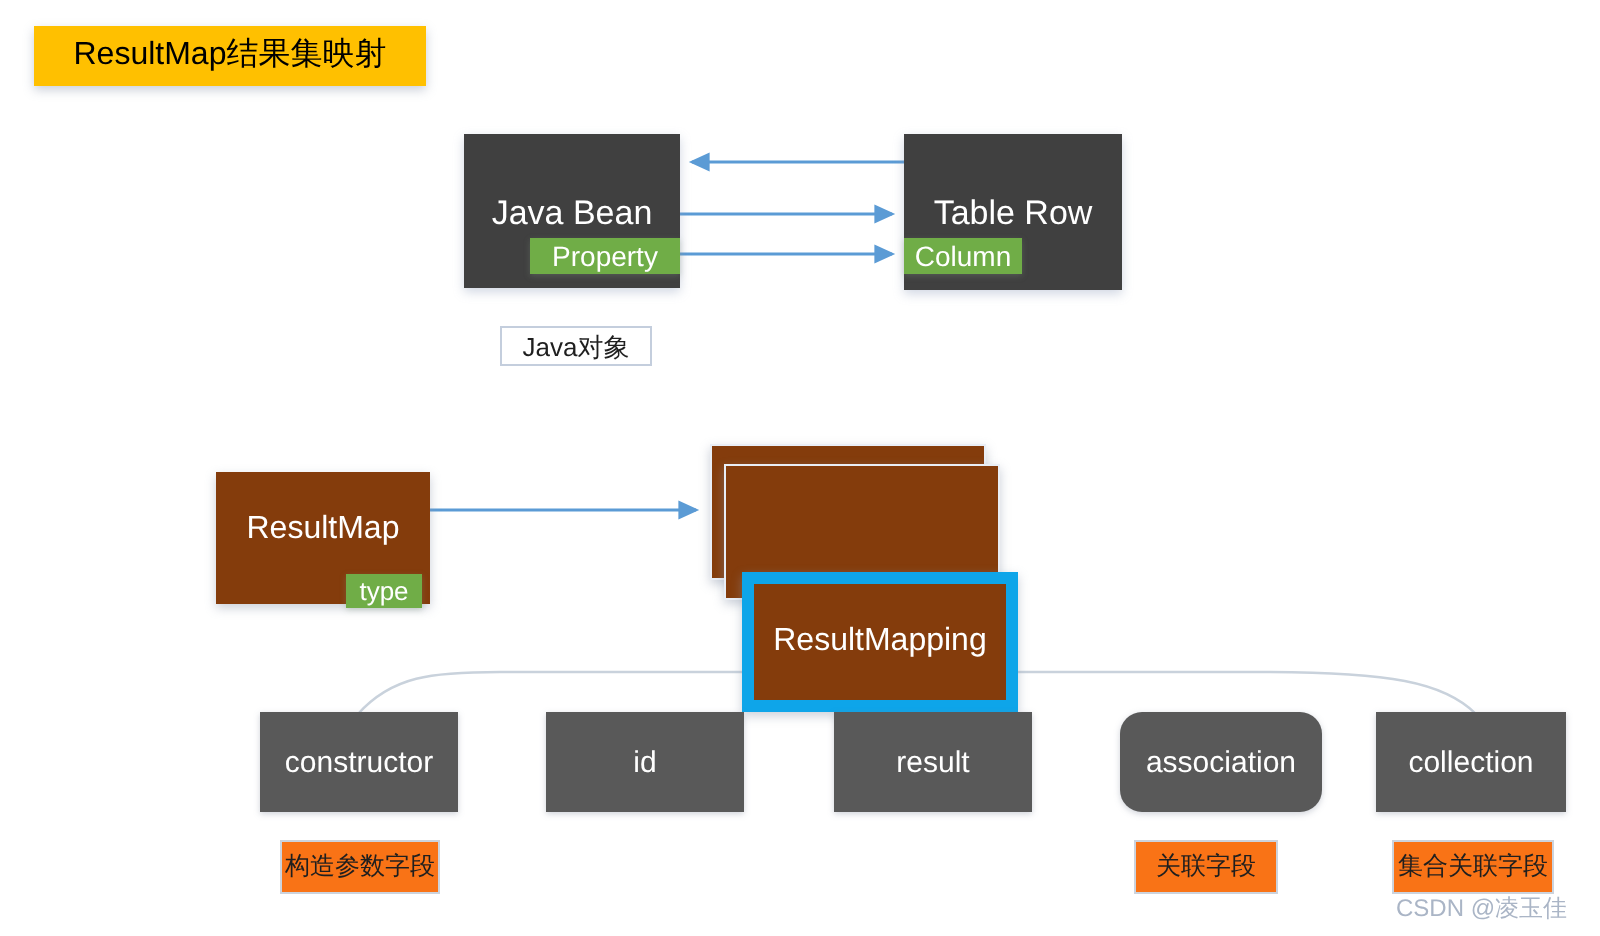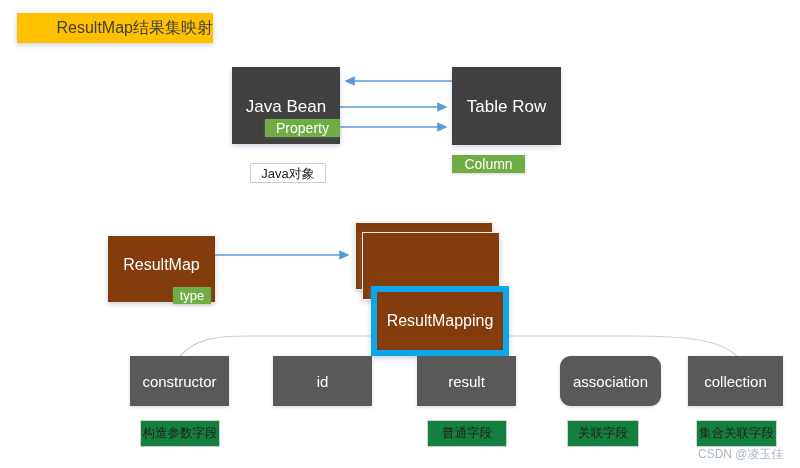--- a/index.html
+++ b/index.html
@@ -5,42 +5,42 @@
   html,body{margin:0;padding:0;background:#ffffff;}
   .canvas{
     position:relative;width:800px;height:468px;background:#ffffff;overflow:hidden;
     font-family:"Liberation Sans","DejaVu Sans",sans-serif;
   }
   .abs{position:absolute;box-sizing:border-box;}
 
   
   .title-box{
     left:17px;top:13px;width:196px;height:30px;
-    background:#FFC000;color:#404040;font-size:16px;line-height:30px;
-    text-align:right;box-shadow:0 2px 5px rgba(140,150,170,.45);
+    background:#FFC000;color:#000000;font-size:16px;line-height:30px;
+    text-align:center;box-shadow:0 2px 5px rgba(140,150,170,.45);
   }
 
   
   .blue-box{
     background:#404040;color:#ffffff;
     box-shadow:0 2px 5px rgba(140,155,185,.4);
   }
   .java-bean{left:232px;top:67px;width:108px;height:77px;}
   .table-row{left:452px;top:67px;width:109px;height:78px;}
   .blue-box .box-label{
     position:absolute;left:0;right:0;top:30px;text-align:center;
     font-size:17px;color:#ffffff;
   }
   .green-tag{
     position:absolute;background:#70AD47;color:#ffffff;
     font-size:14px;line-height:18px;height:18px;text-align:center;
     box-shadow:0 1px 3px rgba(120,140,120,.35);
   }
   .tag-property{right:0;top:52px;width:75px;}
-  .tag-column{left:0;top:52px;width:73px;margin-top:36px;}
+  .tag-column{left:0;top:52px;width:59px;}
 
   
   .caption-box{
     background:#ffffff;border:1px solid #c4cedd;color:#1f1f1f;
     font-size:13px;text-align:center;
   }
   .cap-javabean{left:250px;top:163px;width:76px;height:20px;line-height:19px;}
   .cap-tablerow{left:468px;top:163px;width:75px;height:20px;line-height:19px;}
 
   
@@ -66,21 +66,21 @@
     box-shadow:0 1px 3px rgba(120,130,150,.35);
   }
   .g-constructor{left:130px;width:99px;}
   .g-id{left:273px;width:99px;}
   .g-result{left:417px;width:99px;}
   .g-association{left:560px;width:101px;border-radius:11px;}
   .g-collection{left:688px;width:95px;}
 
   
   .bcap{
-    top:420px;height:27px;background:#15803d;border:1px solid #ccd3dd;
+    top:420px;height:27px;background:#f97316;border:1px solid #ccd3dd;
     color:#1f1f1f;font-size:12.5px;display:flex;align-items:center;justify-content:center;
   }
   .c-constructor{left:140px;width:80px;}
   .c-id{left:282px;width:80px;}
   .c-result{left:427px;width:80px;}
   .c-association{left:567px;width:72px;}
   .c-collection{left:696px;width:81px;}
 
   
   .watermark{
@@ -141,19 +141,18 @@
     <span>result</span>
   </div>
   <div class="abs gray-box g-association">
     <span>association</span>
   </div>
   <div class="abs gray-box g-collection">
     <span>collection</span>
   </div>
 
   <div class="abs bcap c-constructor">构造参数字段</div>
-  <div class="abs bcap c-result">普通字段</div>
   <div class="abs bcap c-association">关联字段</div>
   <div class="abs bcap c-collection">集合关联字段</div>
 
   <div class="abs watermark">CSDN @凌玉佳</div>
 
 </div>
 
 </body></html>

